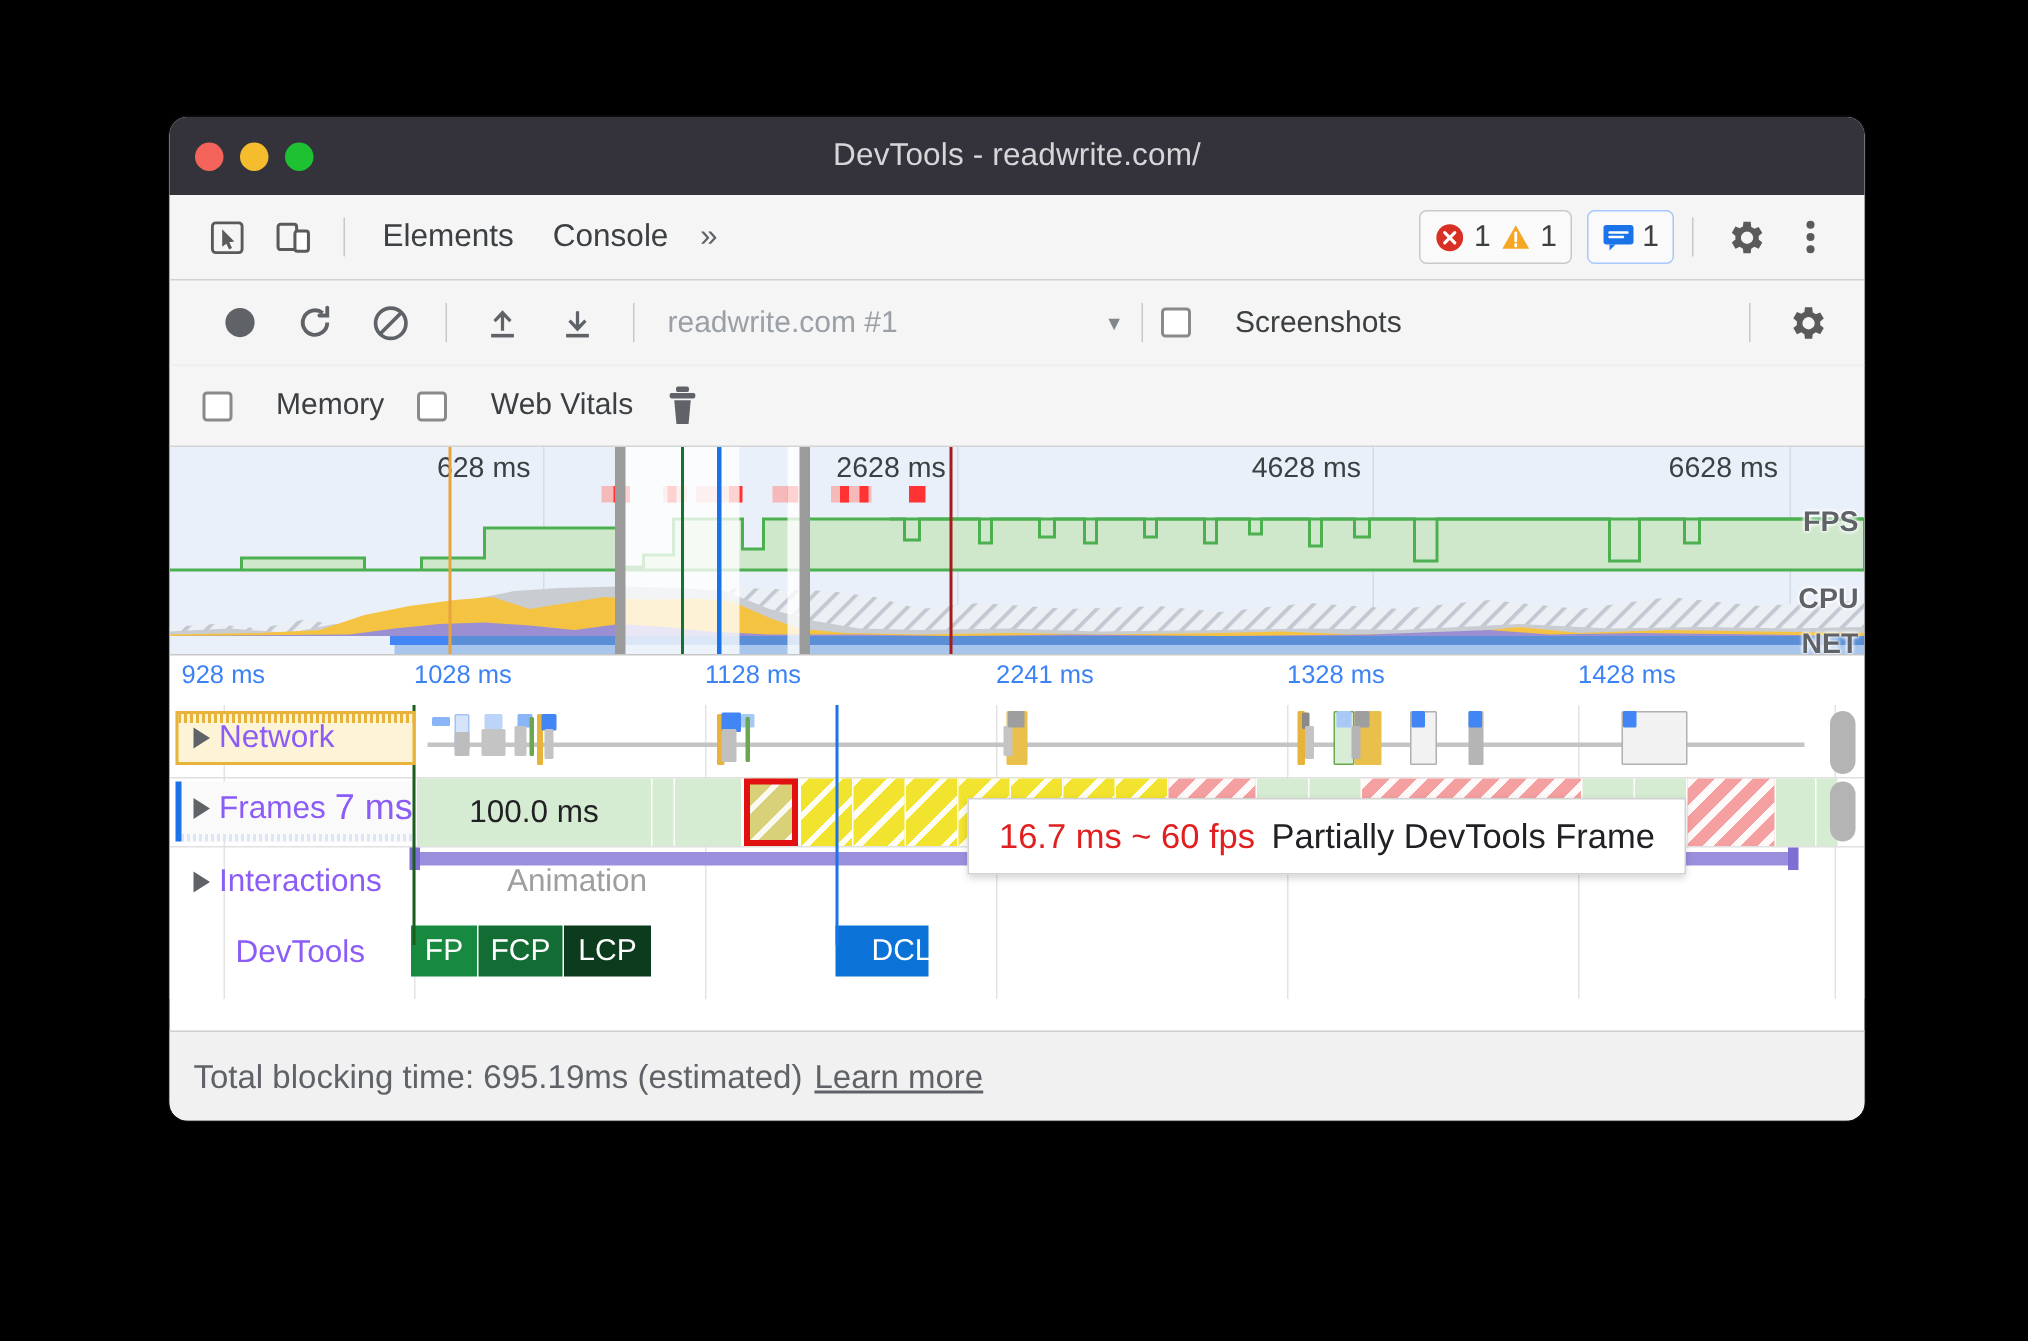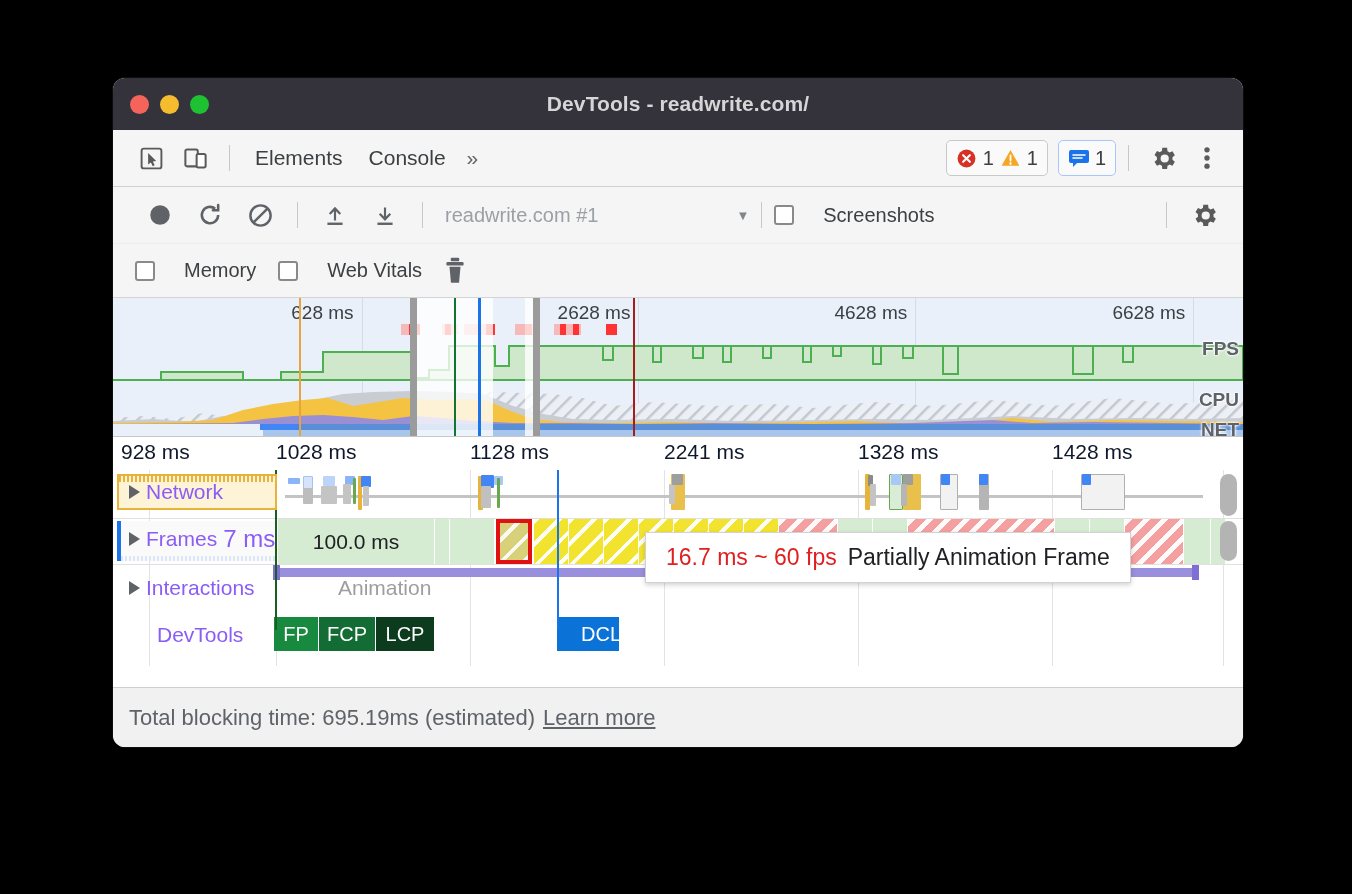--- a/index.html
+++ b/index.html
@@ -28,21 +28,21 @@
     position: relative;
     height: 52px;
     background: #34323a;
     display: flex; align-items: center; justify-content: center;
   }
   .traffic { position: absolute; left: 17px; top: 0; height: 52px; display: flex; align-items: center; gap: 11px; }
   .dot { width: 19px; height: 19px; border-radius: 50%; }
   .dot.red { background: #f4645a; }
   .dot.yellow { background: #f5bd2e; }
   .dot.green { background: #1ec132; }
-  .win-title { color: #d6d6d8; font-size: 21px; font-weight: bold; letter-spacing: .1px; }
+  .win-title { color: #d6d6d8; font-size: 21px; font-weight: normal; letter-spacing: .1px; }
 
   
   .tabbar {
     position: relative;
     height: 57px;
     background: #f5f5f5;
     border-bottom: 1px solid #d0d0d0;
     display: flex; align-items: center;
     padding: 0 14px 0 16px;
   }
@@ -107,21 +107,21 @@
   .net-band { top: 126px; height: 12px; }
 
   .ov-window-dim { position:absolute; top:0; bottom:0; background: rgba(255,255,255,0.78); }
   .ov-vline { position:absolute; top:0; bottom:0; width:2px; }
 
   .red-strip { position:absolute; top:26px; height:11px; background:#f33; }
   .red-strip.pale { background:#f6b9b9; }
 
   
   .tl-ruler { position:relative; height: 34px; background:#fff; border-top:1px solid #c7c7c7; }
-  .tl-tick { position:absolute; top:3px; font-size: 21px; color:#0f172a; white-space:nowrap; }
+  .tl-tick { position:absolute; top:3px; font-size: 17px; color:#3b82f6; white-space:nowrap; }
   .tl-tick.first { left: 8px; }
 
   
   .tracks { position:relative; height: 196px; background:#fff; overflow:hidden; }
   .grid-v { position:absolute; top:0; bottom:0; width:1px; background:#e3e3e3; }
 
   .track { position:absolute; left:0; right:0; }
   .track-row-line { position:absolute; left:0; right:0; height:1px; background:#e0e0e0; }
 
   .track-label {
@@ -579,21 +579,21 @@
         <div class="tmark tm-fcp" style="left:206px; top:4px; width:56px;">FCP</div>
         <div class="tmark tm-lcp" style="left:263px; top:4px; width:58px;">LCP</div>
         <div class="tmark tm-dcl" style="left:444px; top:4px; width:62px;padding-left:32px;">DCL</div>
       </div>
 
       <div class="vmark" style="left:162px; background:#1b5e20; width:1.5px; top:0; height:160px;"></div>
       <div class="vmark" style="left:444px; background:#1a73e8; width:1.5px; top:0; height:160px;"></div>
 
       <div class="tooltip" style="left:532px; top:62px;">
         <span class="tt-red">16.7 ms ~ 60 fps</span>
-        <span class="tt-txt">Partially Animation Frame</span>
+        <span class="tt-txt">Partially DevTools Frame</span>
       </div>
     </div>
 
     <div class="statusbar">
       <span class="status-txt">Total blocking time: 695.19ms (estimated)</span>
       <a class="status-link" href="#">Learn more</a>
     </div>
 
   </div>
 </div>

